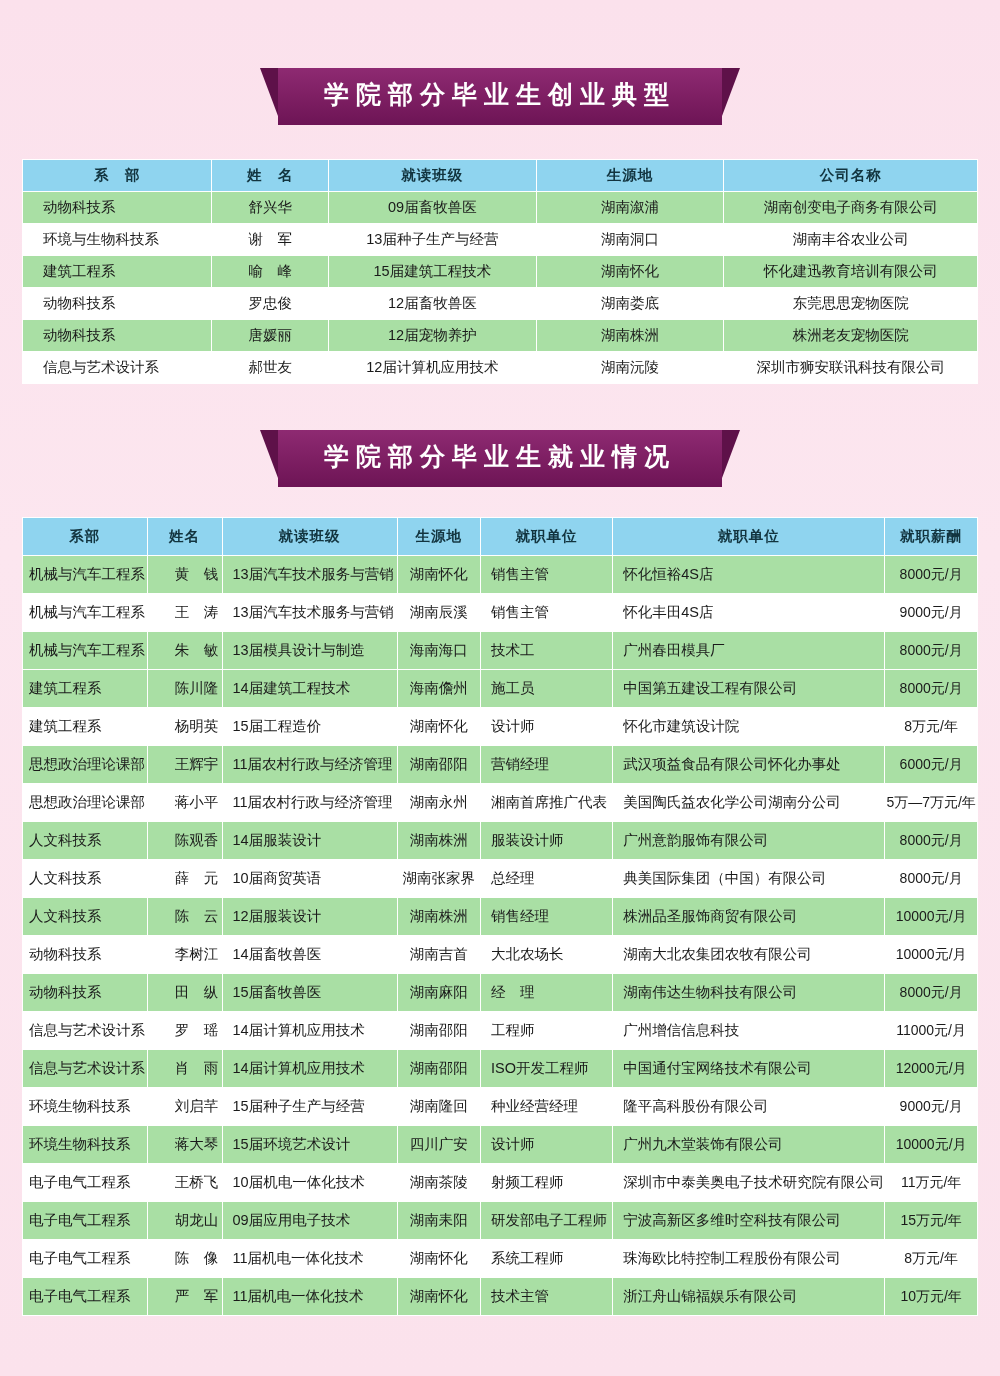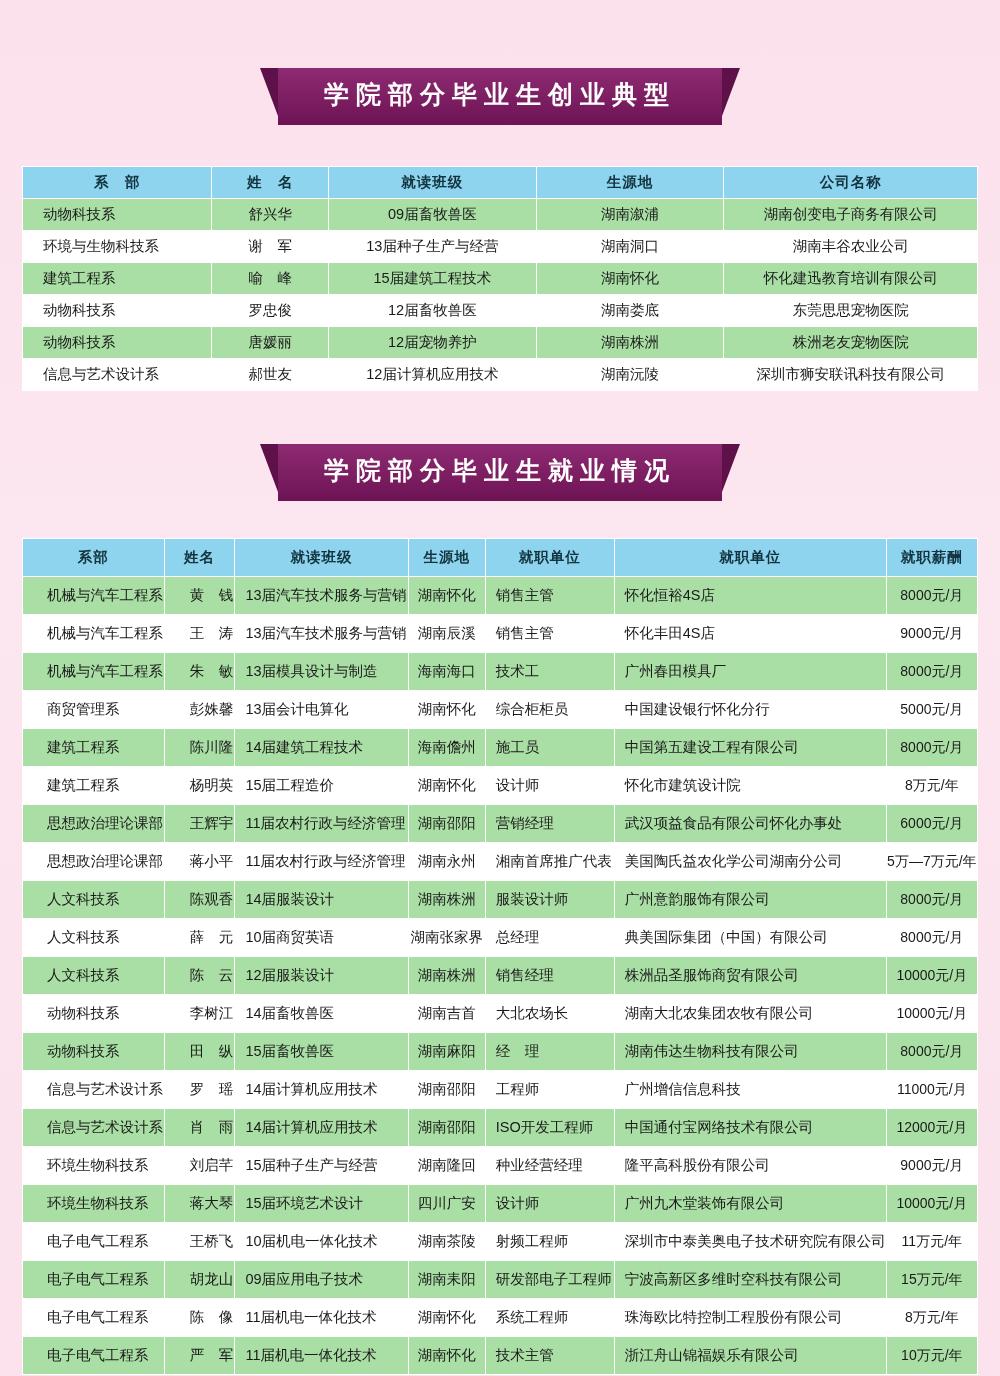--- a/index.html
+++ b/index.html
@@ -62,21 +62,21 @@
 
   .spacer-1 { height: 68px; }
   .spacer-2 { height: 30px; }
   .spacer-3 { height: 42px; }
   .spacer-4 { height: 26px; }
 
   
   table {
     border-collapse: collapse;
     width: 956px;
-    margin: 11px auto;
+    margin: 4px auto;
     background: #ffffff;
   }
   th, td {
     border: 1px solid #ffffff;
     padding: 0;
     font-size: 14.5px;
     font-weight: normal;
     text-align: center;
     white-space: nowrap;
   }
@@ -112,21 +112,21 @@
   #table-employment .d6 { width: 98px; }
 
   #table-employment td.d2,
   #table-employment td.d4,
   #table-employment td.d5 {
     text-align: left;
     padding-left: 10px;
   }
   #table-employment td.d0 {
     text-align: left;
-    padding-left: 24px;
+    padding-left: 6px;
   }
   #table-employment td.d1 {
     letter-spacing: 0px;
     padding-left: 24px;
   }
   #table-employment td.d6 {
     font-size: 14px;
   }
   #table-typical td.c0 {
     text-align: left;
@@ -246,29 +246,20 @@
       </tr>
       <tr class="odd">
         <td class="d0">机械与汽车工程系</td>
         <td class="d1">朱　敏</td>
         <td class="d2">13届模具设计与制造</td>
         <td class="d3">海南海口</td>
         <td class="d4">技术工</td>
         <td class="d5">广州春田模具厂</td>
         <td class="d6">8000元/月</td>
       </tr>
-      <tr class="even">
-        <td class="d0">商贸管理系</td>
-        <td class="d1">彭姝馨</td>
-        <td class="d2">13届会计电算化</td>
-        <td class="d3">湖南怀化</td>
-        <td class="d4">综合柜柜员</td>
-        <td class="d5">中国建设银行怀化分行</td>
-        <td class="d6">5000元/月</td>
-      </tr>
       <tr class="odd">
         <td class="d0">建筑工程系</td>
         <td class="d1">陈川隆</td>
         <td class="d2">14届建筑工程技术</td>
         <td class="d3">海南儋州</td>
         <td class="d4">施工员</td>
         <td class="d5">中国第五建设工程有限公司</td>
         <td class="d6">8000元/月</td>
       </tr>
       <tr class="even">

